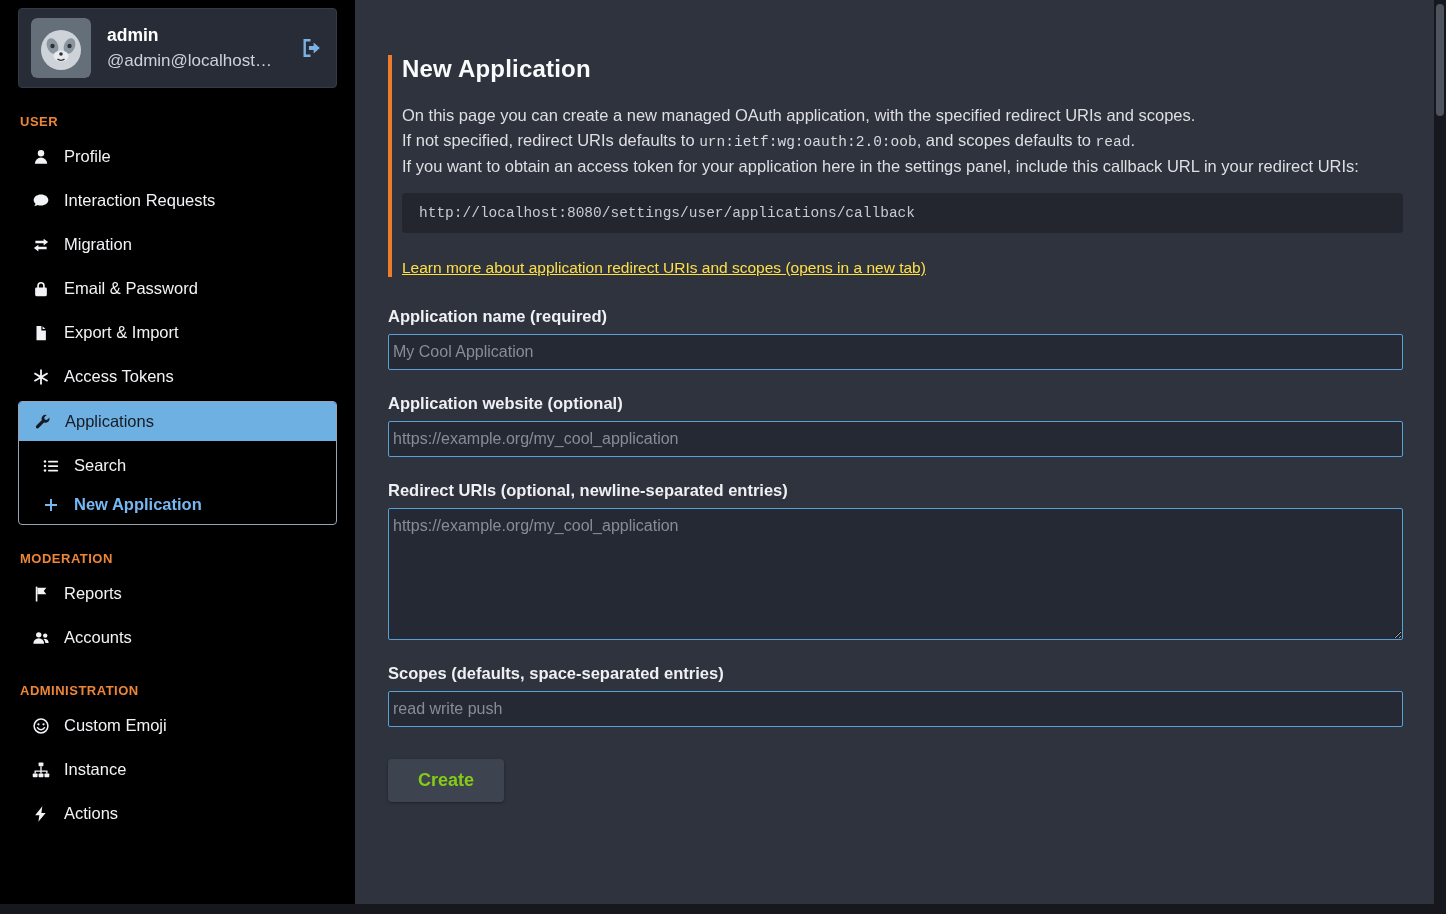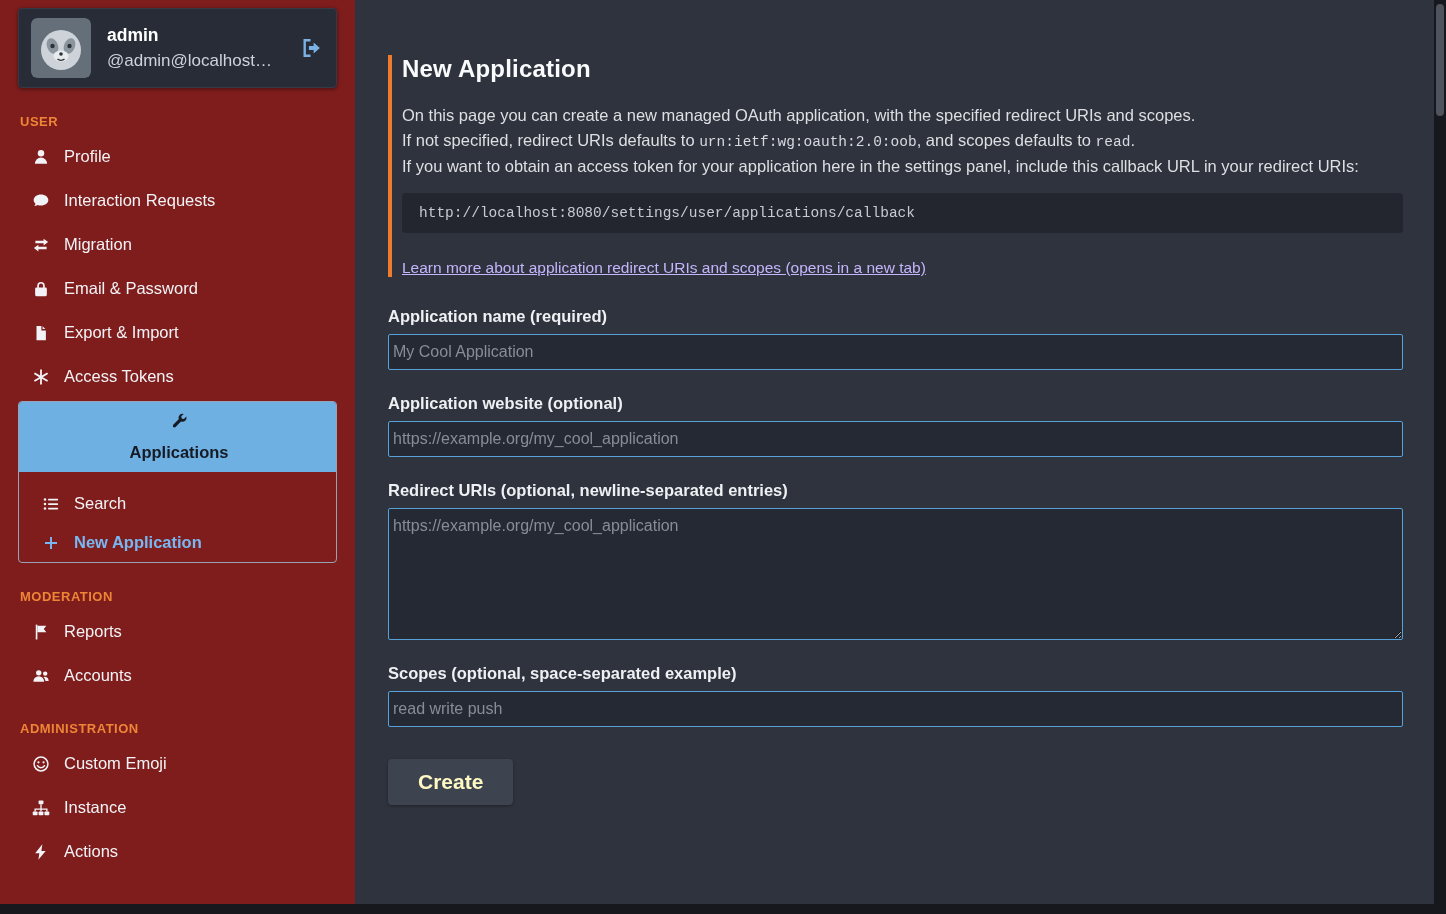--- a/index.html
+++ b/index.html
@@ -6,21 +6,21 @@
   html,body { width:1446px; height:914px; overflow:hidden; }
   body {
     font-family:"Liberation Sans", sans-serif;
     background:#20242d;
     color:#f2f3f6;
   }
   .app { display:flex; width:1446px; height:914px; position:relative; }
 
   
   .sidebar {
-    flex:0 0 355px; width:355px; background:#7f1d1d;
+    flex:0 0 355px; width:355px; background:#000000;
     padding:8px 18px 4px 18px; overflow:hidden;
   }
   .user-card {
     display:flex; align-items:center; gap:16px;
     background:#272c37; border:1px solid #343a46; border-radius:4px;
     padding:9px 12px; box-shadow:0 1px 4px rgba(0,0,0,.45);
   }
   .avatar { width:60px; height:60px; border-radius:6px; overflow:hidden; flex:0 0 60px; }
   .user-meta { display:flex; flex-direction:column; gap:5px; min-width:0; }
   .user-name { font-size:17.5px; font-weight:bold; color:#ffffff; }
@@ -38,22 +38,22 @@
   .nav-item {
     display:flex; align-items:center; gap:13px;
     padding:10px 10px 10px 13px; margin-bottom:5px;
     font-size:16.5px; color:#f2f3f6; cursor:pointer; border-radius:3px;
   }
   .nav-item .icon { width:20px; display:flex; justify-content:center; color:#f2f3f6; }
   .nav-item .icon svg { width:18px; height:18px; fill:currentColor; }
 
   .app-group { border:1px solid #98a4b5; border-radius:4px; margin-bottom:5px; }
   .app-group .nav-header {
-    background:#6fb0e3; color:#161b23; font-weight:bold;
-    border-radius:3px 3px 0 0; margin-bottom:12px;flex-direction:column;
+    background:#6fb0e3; color:#161b23; font-weight:normal;
+    border-radius:3px 3px 0 0; margin-bottom:5px;
   }
   .app-group .nav-header .icon { color:#161b23; }
   .nav-item.sub { padding-left:22px; margin-bottom:0; }
   .nav-item.sub-active { color:#77b7f2; font-weight:bold; }
   .nav-item.sub-active .icon { color:#77b7f2; }
 
   
   .main {
     flex:1; background:#2f333d; height:914px;
     padding:55px 30px 0 33px; overflow:hidden;
@@ -67,37 +67,37 @@
     font-family:"Liberation Mono","DejaVu Sans Mono",monospace;
     font-size:14.5px; color:#d6d9de;
   }
   .code-block {
     background:#23262e; border-radius:4px; padding:12px 17px; margin-top:14px;
     font-family:Liberation Mono, monospace;
     font-size:14.5px; color:#c6cad2; white-space:nowrap; overflow:hidden;
   }
   .learn-link {
     display:inline-block; margin-top:26px; font-size:15.5px;
-    color:#c4b5fd; text-decoration:underline; cursor:pointer;
+    color:#fde047; text-decoration:underline; cursor:pointer;
   }
 
   form.app-form { margin-top:30px; }
   .field-label {
     display:block; font-size:16.5px; font-weight:bold;
     color:#eef0f3; margin-bottom:8px;
   }
   input.text-input, textarea.text-area {
     width:100%; background:#252933; border:1px solid #57a0d8; border-radius:2px;
     color:#cfd3da; font-size:16px; font-family:inherit;
     padding:8px 4px; margin-bottom:24px; outline:none; display:block;
   }
   input.text-input::placeholder, textarea.text-area::placeholder { color:#878d97; opacity:1; }
   textarea.text-area { height:132px; resize:vertical; }
   .create-btn {
-    background:#3d434f; color:#fef9c3; font-weight:bold; font-size:21px;
+    background:#3d434f; color:#84cc16; font-weight:bold; font-size:18px;
     font-family:inherit; border:none; border-radius:4px;
     padding:11px 30px; margin-top:8px; cursor:pointer;
     box-shadow:0 1px 3px rgba(0,0,0,.35);
   }
 
   
   .v-scrollbar { position:absolute; right:0; top:0; width:12px; height:100%; background:#16181d; }
   .v-thumb { position:absolute; top:4px; left:2px; width:8px; height:112px; background:#4e545e; border-radius:4px; }
   .h-scrollbar { position:absolute; left:0; bottom:0; height:10px; width:1434px; background:#16181d; }
 </style>
@@ -295,21 +295,21 @@
       <form class="app-form">
         <label class="field-label">Application name (required)</label>
         <input class="text-input" type="text" placeholder="My Cool Application" style="">
 
         <label class="field-label">Application website (optional)</label>
         <input class="text-input" type="text" placeholder="https://example.org/my_cool_application" style="">
 
         <label class="field-label">Redirect URIs (optional, newline-separated entries)</label>
         <textarea class="text-area" placeholder="https://example.org/my_cool_application" style=""></textarea>
 
-        <label class="field-label">Scopes (optional, space-separated example)</label>
+        <label class="field-label">Scopes (defaults, space-separated entries)</label>
         <input class="text-input" type="text" placeholder="read write push" style="">
 
         <button class="create-btn" type="submit">Create</button>
       </form>
 
     </div>
   </main>
 
   <div class="h-scrollbar"></div>
   <div class="v-scrollbar">

